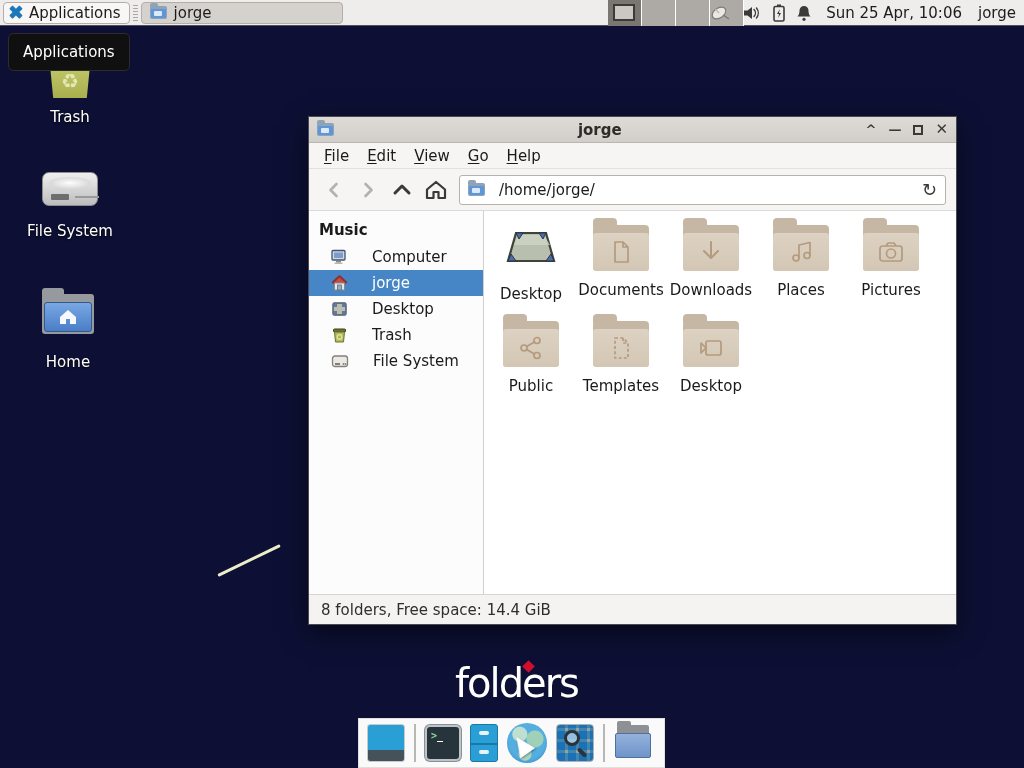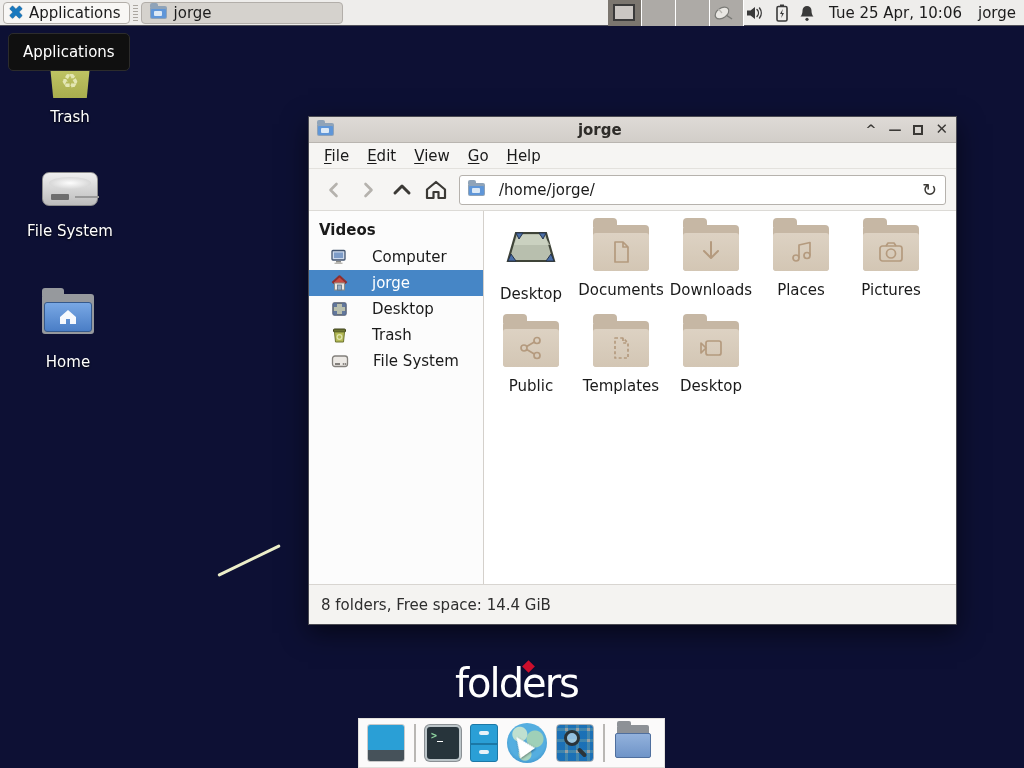--- a/index.html
+++ b/index.html
@@ -105,21 +105,21 @@
   .icon-grid { display:grid; grid-template-columns:repeat(5,90px); padding:14px 0 0 2px; }
   .grid-cell { width:90px; height:96px; text-align:center; }
   .grid-cell .flabel { margin-top:10px; font-size:15px; color:#1a1a1a; }
   .folder-art { position:relative; width:56px; height:46px; margin:0 auto; }
   .folder-art .bk { position:absolute; inset:0; background:#c6b7a4; border-radius:4px; }
   .folder-art .bk::before { content:''; position:absolute; top:-7px; left:0; width:24px; height:9px;
     background:#c6b7a4; border-radius:4px 4px 0 0; }
   .folder-art .fr { position:absolute; left:0; right:0; top:8px; bottom:0;
     background:linear-gradient(#ddd2c3,#d3c6b4); border-radius:3px;
     display:flex; align-items:center; justify-content:center; }
-  .statusbar { height:40px; background:#f4f3f1; border-top:1px solid #d8d5d1; display:flex;
+  .statusbar { height:30px; background:#f4f3f1; border-top:1px solid #d8d5d1; display:flex;
     align-items:center; padding:0 12px; font-size:15px; color:#2e2e2e; }
 
   
   .debian { position:absolute; left:455px; top:660px; z-index:5; color:#ffffff;
     font-size:40px; letter-spacing:-2px; font-family:"DejaVu Sans", sans-serif; position:absolute; }
   .debian .dot { position:absolute; left:69px; top:2px; width:9px; height:9px; background:#ce0f2d;
     transform:rotate(45deg); box-shadow:0 0 0 1px #0d1034; }
 
   
   .dock { position:absolute; left:358px; top:718px; width:307px; height:50px; background:#fbfafa;
@@ -202,21 +202,21 @@
     </svg>
     <svg width="14" height="18" viewBox="0 0 14 18">
       <rect x="5" y="0.5" width="4" height="2.5" fill="#3a3a3a"></rect>
       <rect x="2" y="2.5" width="10" height="14.5" rx="1.5" fill="none" stroke="#3a3a3a" stroke-width="1.6"></rect>
       <path d="M7.8 5 L5 10 h2 L6.2 14 L9 9 h-2 z" fill="#3a3a3a"></path>
     </svg>
     <svg width="16" height="18" viewBox="0 0 16 18">
       <path d="M8 2 a4.5 4.5 0 0 1 4.5 4.5 c0 4 1.5 5.5 2 6 H1.5 c.5-.5 2-2 2-6 A4.5 4.5 0 0 1 8 2 z" fill="#3a3a3a"></path>
       <circle cx="8" cy="15.3" r="1.6" fill="#3a3a3a"></circle>
     </svg>
-    <span class="clock">Tue 25 Apr, 10:06</span>
+    <span class="clock">Sun 25 Apr, 10:06</span>
     <span class="user">jorge</span>
   </div>
 </div>
 
 <div class="tooltip">
   <span>Applications</span>
 </div>
 
 <div class="desk-icon" style="left:15px; top:52px;">
   <div class="trash-art">
@@ -296,21 +296,21 @@
           <span class="bk"></span>
           <span class="fr"></span>
         </span>
       <span class="path-text">/home/jorge/</span>
       <span class="reload">↻</span>
     </div>
   </div>
 
   <div class="fm-body">
     <div class="sidebar">
-      <div class="sb-header">Videos</div>
+      <div class="sb-header">Music</div>
 
       <div class="sb-item">
         <svg width="17" height="16" viewBox="0 0 17 16">
           <rect x="1" y="1.5" width="13" height="9.5" rx="1" fill="#cdd9ec" stroke="#41536e" stroke-width="1.3"></rect>
           <rect x="3" y="3.5" width="9" height="5.5" fill="#7d9cc8"></rect>
           <rect x="5" y="12" width="5" height="1.6" fill="#8a8a86"></rect>
           <rect x="3.5" y="13.6" width="8" height="1.4" fill="#b9b7b2"></rect>
         </svg>
         <span>Computer</span>
       </div>

